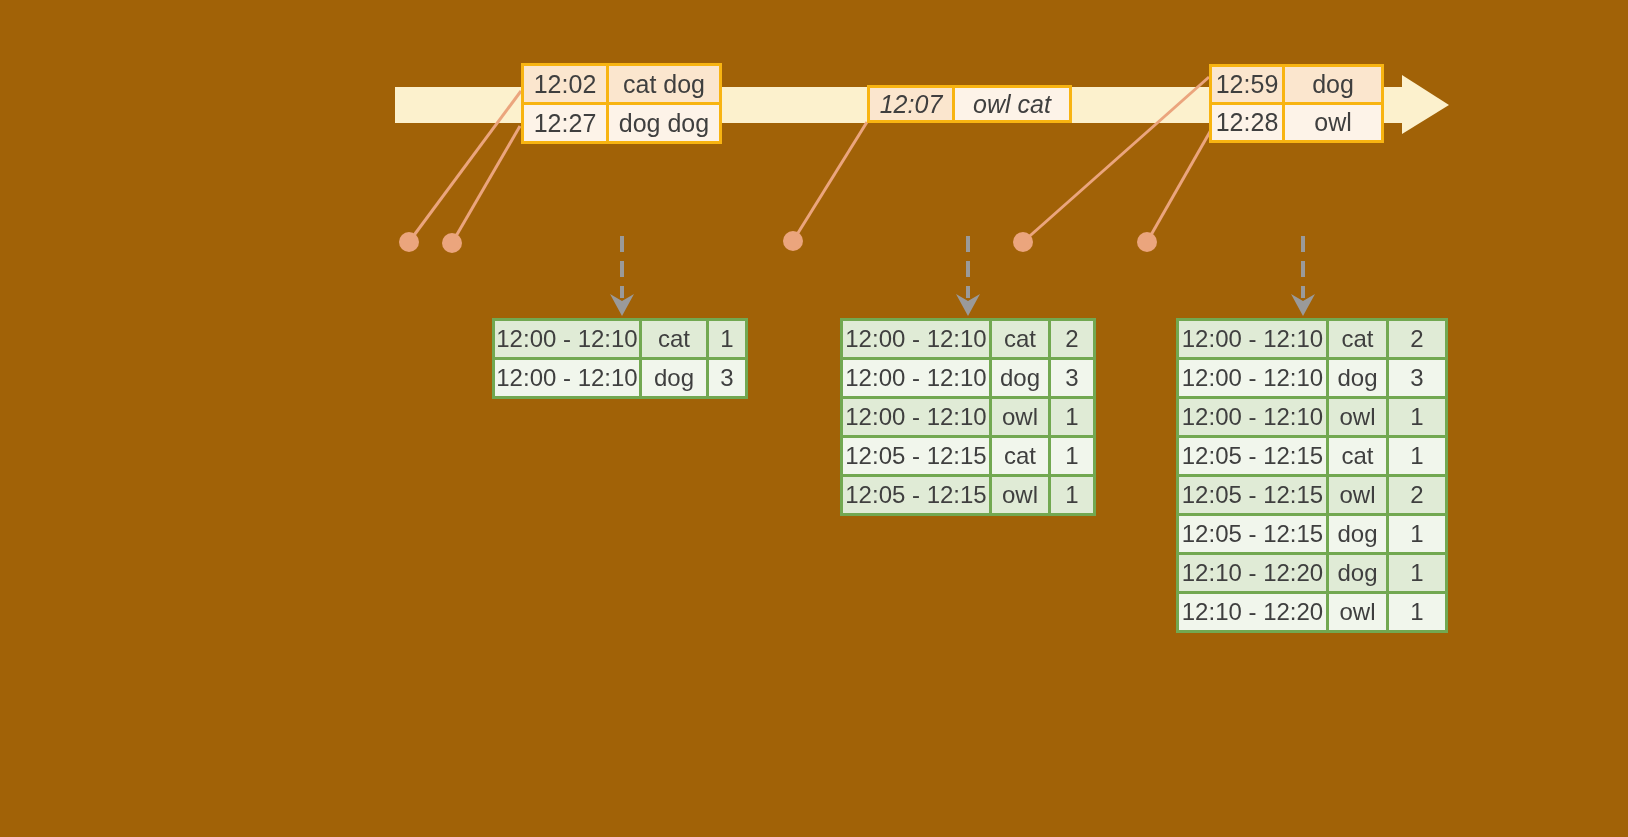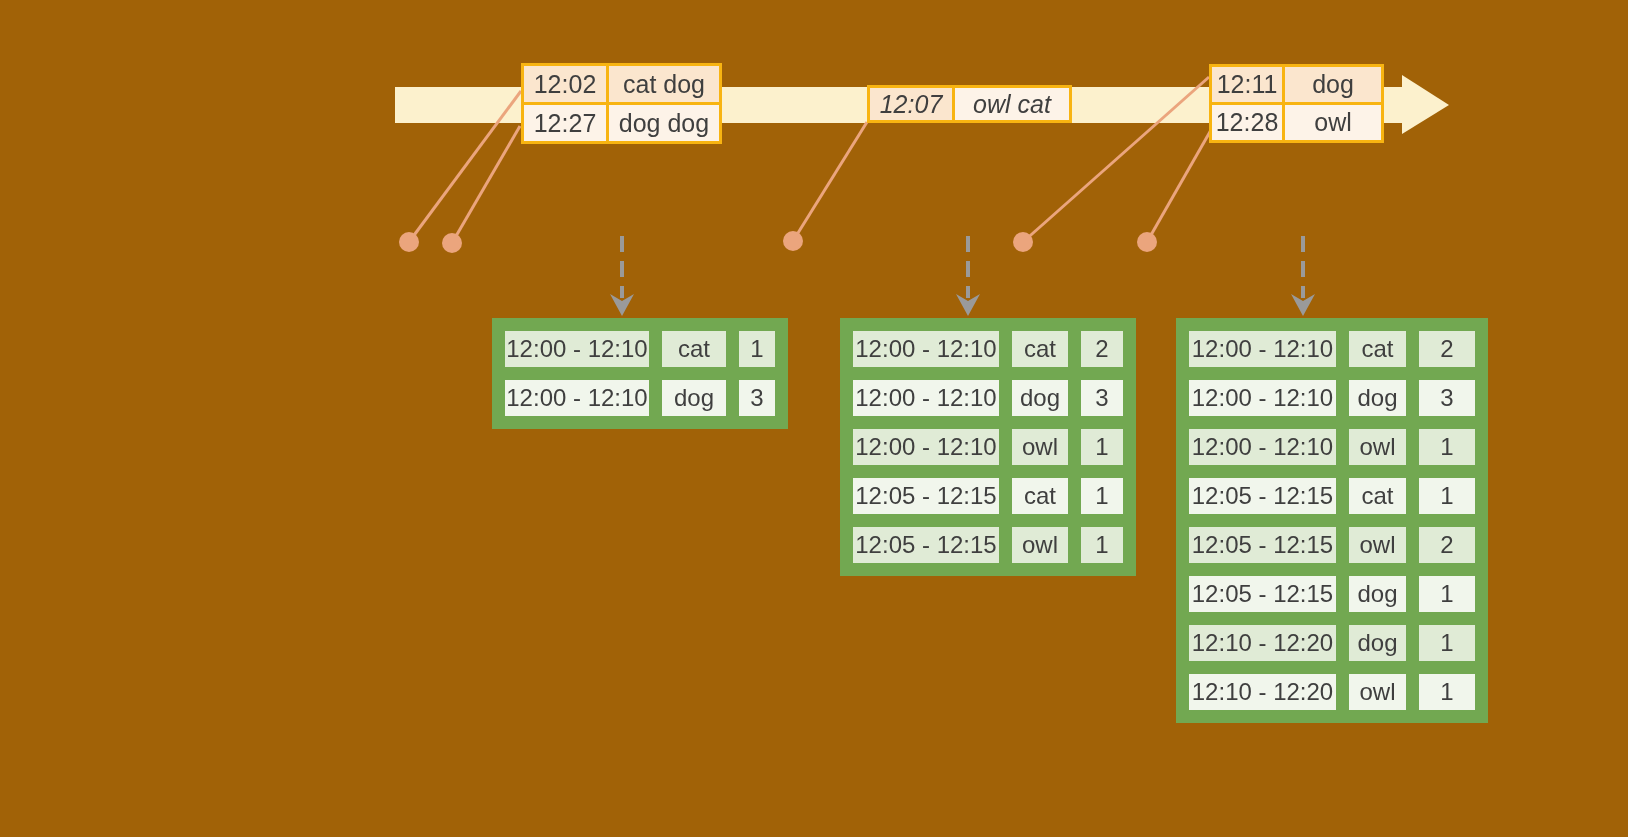--- a/index.html
+++ b/index.html
@@ -15,21 +15,21 @@
   }
   .ecell{
     display:flex;align-items:center;justify-content:center;
     font-size:25px;line-height:1;color:#3f3f3f;
   }
   .edk{background:#fbe6ce;}
   .elt{background:#fdf3e8;}
 
   
   .gtable{
-    position:absolute;display:grid;gap:13px;padding:13px;background:#72a851;
+    position:absolute;display:grid;gap:3px;padding:3px;background:#72a851;
   }
   .gcell{
     display:flex;align-items:center;justify-content:center;
     font-size:24px;line-height:1;color:#3f3f3f;
   }
   .gdk{background:#e0ebd6;}
   .glt{background:#f1f6ec;}
 </style>
 </head>
 <body>
@@ -74,21 +74,21 @@
     <div class="ecell elt">12:27</div>
     <div class="ecell elt">dog dog</div>
   </div>
 
   <div class="etable" style="left:867px;top:85px;grid-template-columns:82px 114px;grid-auto-rows:32px;font-style:italic;">
     <div class="ecell edk">12:07</div>
     <div class="ecell elt">owl cat</div>
   </div>
 
   <div class="etable" style="left:1209px;top:64px;grid-template-columns:70px 96px;grid-auto-rows:35px;">
-    <div class="ecell edk">12:11</div>
+    <div class="ecell edk">12:59</div>
     <div class="ecell edk">dog</div>
     <div class="ecell elt">12:28</div>
     <div class="ecell elt">owl</div>
   </div>
 
   <div class="gtable" style="left:492px;top:318px;grid-template-columns:144px 64px:36px;grid-template-columns:144px 64px 36px;grid-auto-rows:36px;">
     <div class="gcell gdk">12:00 - 12:10</div>
     <div class="gcell gdk">cat</div>
     <div class="gcell gdk">1</div>
     <div class="gcell glt">12:00 - 12:10</div>

